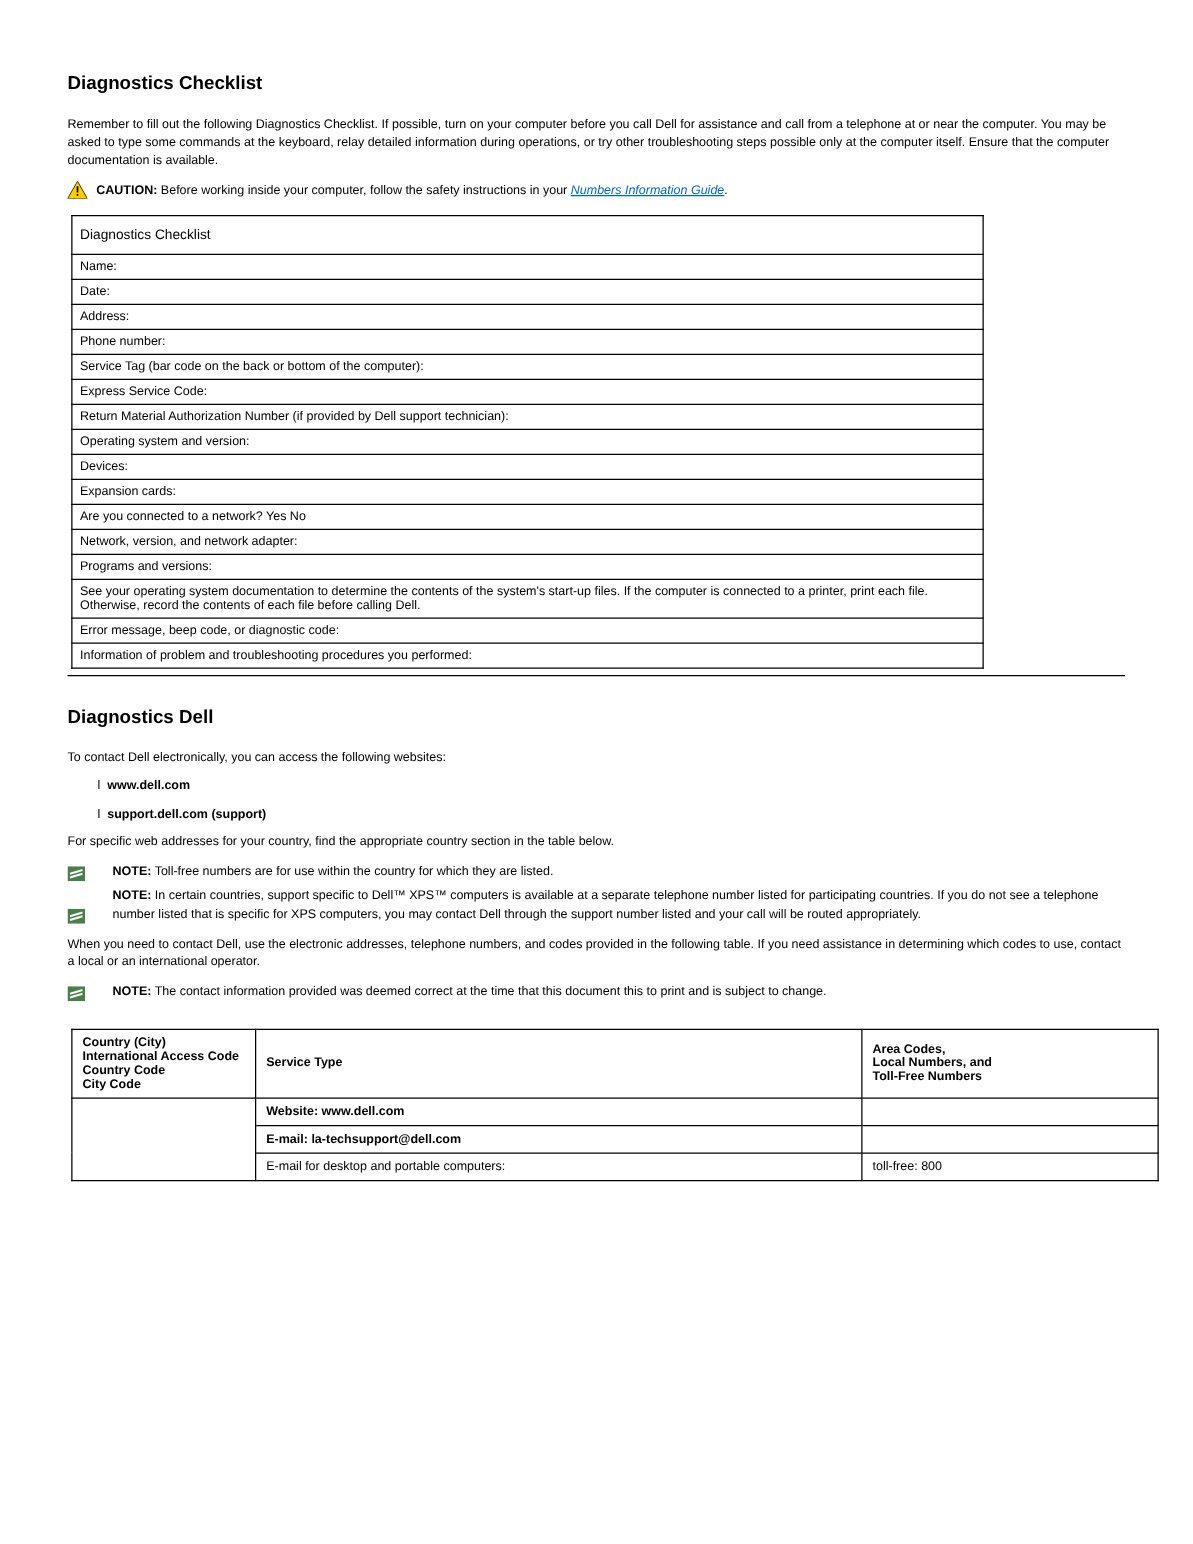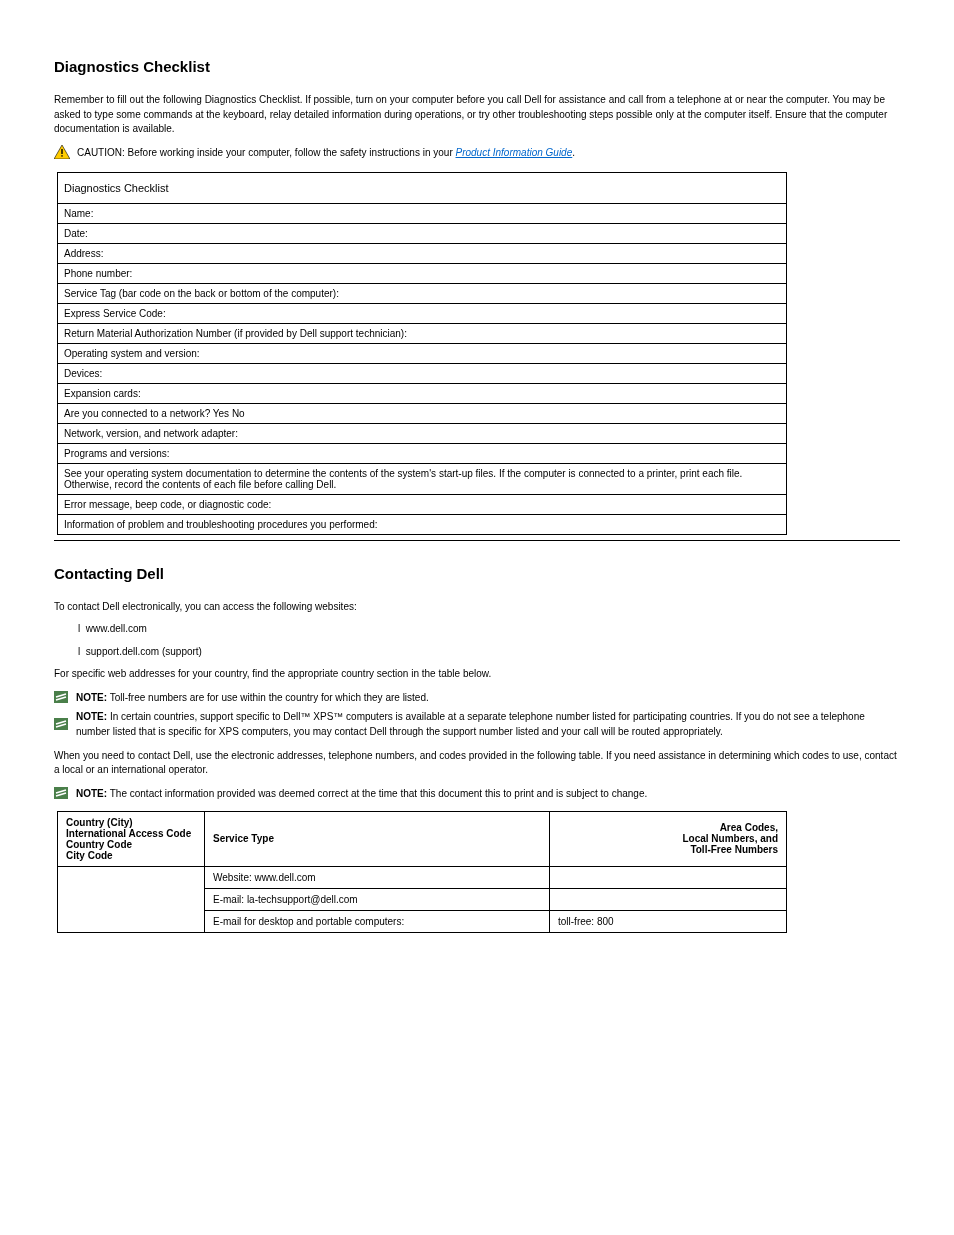--- a/index.html
+++ b/index.html
@@ -3,28 +3,28 @@
 <meta charset="utf-8">
 <style>
 body{font-family:Verdana,Arial,sans-serif;font-size:10px;color:#000;background:#fff;margin:0;padding:34px 54px 34px 54px;width:846px}
 hr.thin{border:0;border-top:1px solid #000;margin:5px 0 0 0}
 .section-title{font-size:15px;font-weight:bold;margin:24px 0 18px 0}
 .link{color:#0066cc;text-decoration:underline}
 .para{margin:3px 0 8px 0;line-height:1.45}
 .ital{font-style:italic}
 .caution-row{display:flex;align-items:flex-start;gap:7px;margin:8px 0 12px 0}
 .caution-text{flex:1;line-height:1.5}
-.bold{font-weight:normal}
+.bold{font-weight:bold}
 table.checklist{border-collapse:collapse;width:730px;margin-left:3px}
 table.checklist td{border:1px solid #000;border-top:1.5px solid #000;border-bottom:1.5px solid #000;padding:4px 6px;font-size:10px;height:11px;vertical-align:top}
 table.checklist tr.head td{font-size:11px;font-weight:normal;height:22px;vertical-align:middle}
-.note-row{display:flex;align-items:center;gap:8px;margin:4px 0 4px 0}
+.note-row{display:flex;align-items:flex-end;gap:22px;margin:4px 0 4px 0}
 .note-text{flex:1;line-height:1.5}
 .note-label{font-weight:bold}
-table.contact{border-collapse:collapse;width:730px;margin-left:3px;margin-top:10px}
+table.contact{border-collapse:collapse;width:870px;margin-left:3px;margin-top:22px}
 table.contact th,table.contact td{border:1px solid #000;border-top:1.5px solid #000;border-bottom:1.5px solid #000;padding:5px 8px;font-size:10px;vertical-align:top;text-align:left}
 table.contact th{font-weight:bold;vertical-align:middle}
 table.contact td.area{width:130px}
 table.contact td.ph{width:220px}
 svg.icon{flex:0 0 auto}
 </style>
 </head>
 <body>
 
 <div class="section-title">Diagnostics Checklist</div>
@@ -32,21 +32,21 @@
 <div class="para">Remember to fill out the following Diagnostics Checklist. If possible, turn on your computer before you call Dell for assistance and call from a telephone at or near the computer. You may be asked to type some commands at the keyboard, relay detailed information during operations, or try other troubleshooting steps possible only at the computer itself. Ensure that the computer documentation is available.</div>
 
 <div class="caution-row">
   <svg class="icon" width="16" height="14" viewBox="0 0 16 14">
       <polygon points="8,0 16,14 0,14" fill="#ffcc00" stroke="#000" stroke-width="0.6"></polygon>
       <rect x="7.3" y="4" width="1.4" height="5" fill="#000"></rect>
       <rect x="7.3" y="10.2" width="1.4" height="1.4" fill="#000"></rect>
     </svg>
   <div class="caution-text">
     <span class="bold">CAUTION:</span>
-    <span>Before working inside your computer, follow the safety instructions in your </span><span class="link ital">Product Information Guide</span><span>.</span>
+    <span>Before working inside your computer, follow the safety instructions in your </span><span class="link ital">Numbers Information Guide</span><span>.</span>
   </div>
 </div>
 
 <table class="checklist">
   <tbody>
       <tr class="head">
         <td>Diagnostics Checklist</td>
       </tr>
   <tr>
         <td>Name:</td>
@@ -94,21 +94,21 @@
         <td>Error message, beep code, or diagnostic code:</td>
       </tr>
   <tr>
         <td>Information of problem and troubleshooting procedures you performed:</td>
       </tr>
 </tbody>
   </table>
 
 <hr class="thin">
 
-<div class="section-title">Contacting Dell</div>
+<div class="section-title">Diagnostics Dell</div>
 
 <div class="para">To contact Dell electronically, you can access the following websites:</div>
 
 <div class="para" style="margin-left:24px">
   <span>l&nbsp;&nbsp;</span><span class="bold">www.dell.com</span>
 </div>
 <div class="para" style="margin-left:24px">
   <span>l&nbsp;&nbsp;</span><span class="bold">support.dell.com (support)</span>
 </div>
 
@@ -141,21 +141,21 @@
 </div>
 
 <table class="contact">
   <tbody>
       <tr>
     <th style="width:130px;white-space:pre-line">Country (City)
 International Access Code
 Country Code
 City Code</th>
     <th>Service Type</th>
-    <th style="width:220px;white-space:pre-line;text-align:right">Area Codes,
+    <th style="width:220px;white-space:pre-line;text-align:left">Area Codes,
 Local Numbers, and
 Toll-Free Numbers</th>
   </tr>
   <tr>
     <td class="area" rowspan="3"></td>
     <td><span class="bold">Website: www.dell.com</span></td>
     <td class="ph" style="text-align:right"></td>
   </tr>
   <tr>
     <td><span class="bold">E-mail: la-techsupport@dell.com</span></td>

